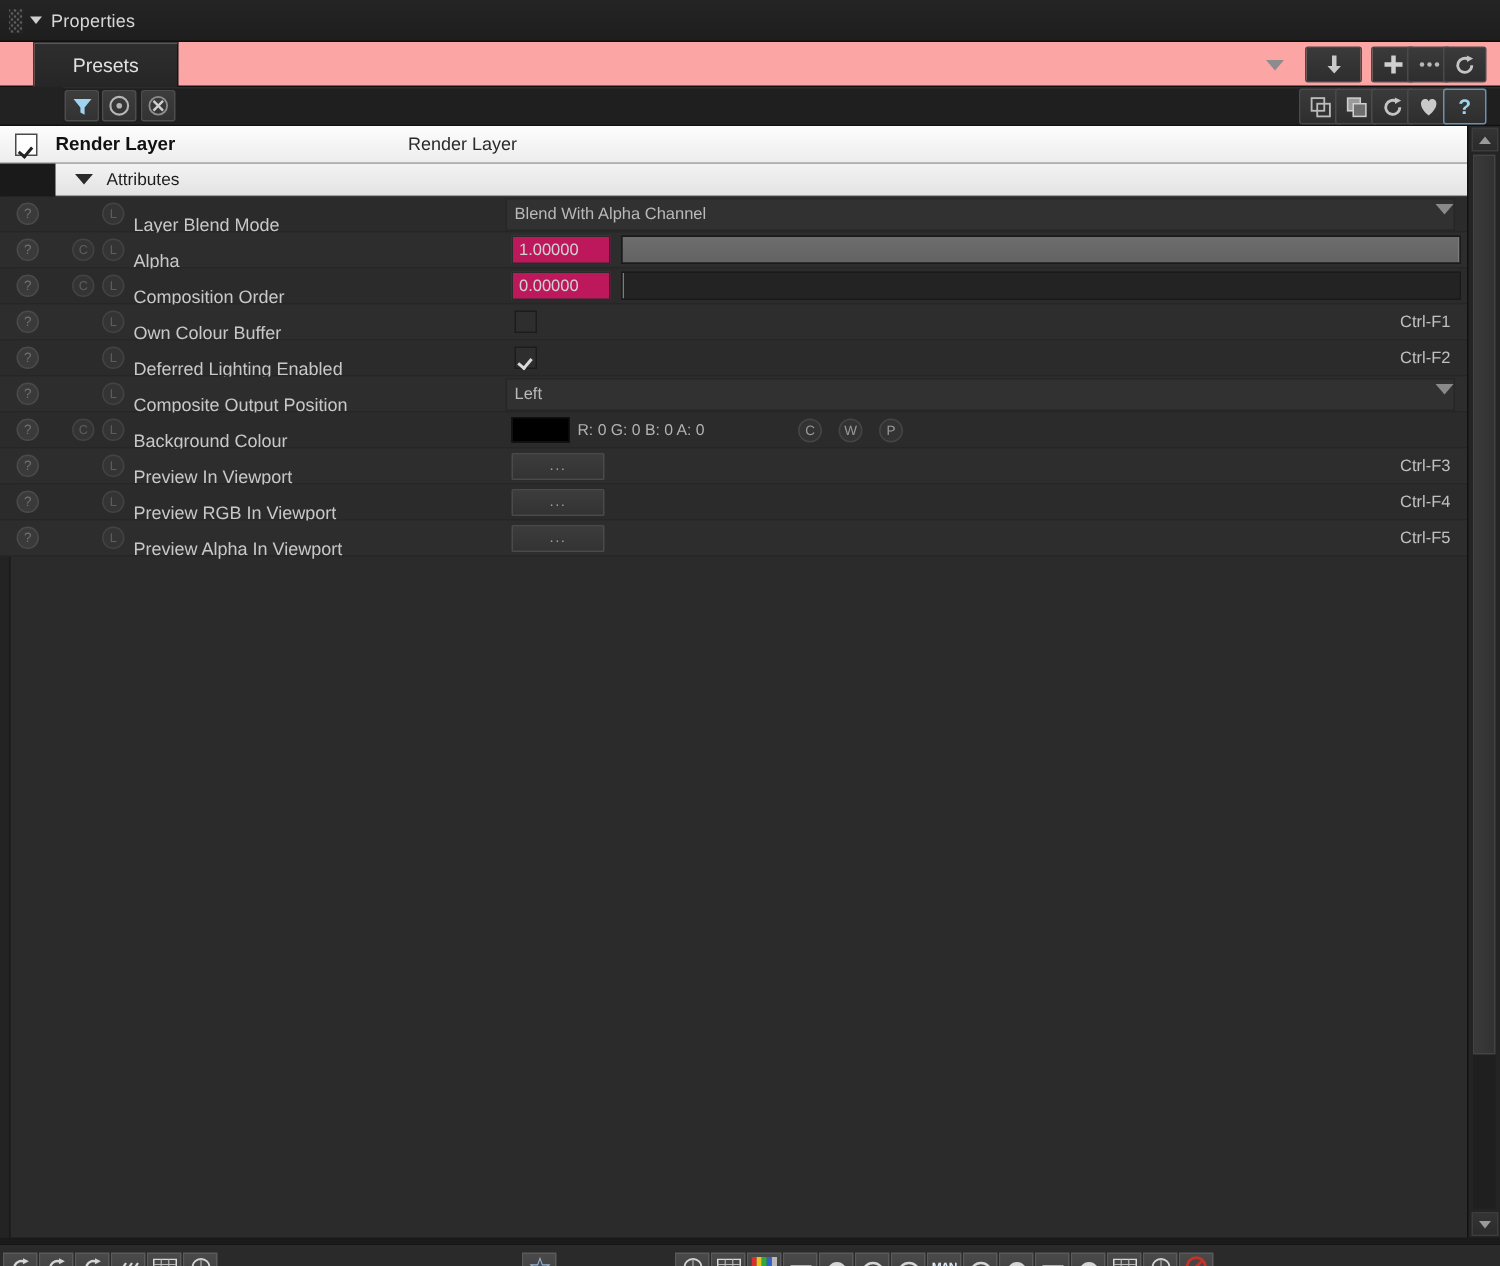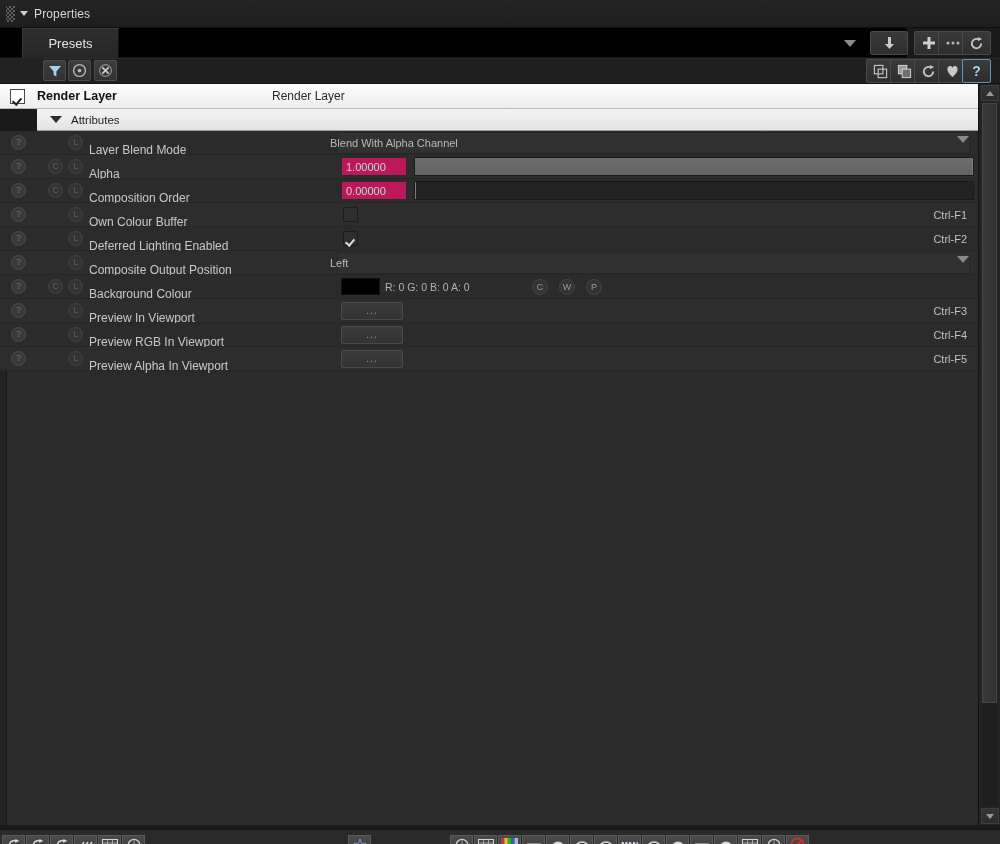--- a/index.html
+++ b/index.html
@@ -30,22 +30,22 @@
   }
   .tri-down{
     width:0;height:0;border-left:5px solid transparent;border-right:5px solid transparent;
     border-top:6px solid #cfcfcf; margin:0 6px 0 2px;
   }
   .tri-down.sm{ border-left-width:4px;border-right-width:4px;border-top-width:5px; }
   .title-text{ color:#d7d7d7; font-size:12px; letter-spacing:.15px; }
 
   
   .tabstrip{
-    position:absolute; left:0; top:28px; width:907px; height:30px;
-    background:#000000; border-bottom:1px solid #121212;
+    position:absolute; left:0; top:28px; width:1000px; height:30px;
+    background:#fca5a5; border-bottom:1px solid #121212;
   }
   .tab{
     position:absolute; left:22px; top:0; width:97px; height:30px;
     background:linear-gradient(#2e2e2e,#262626);
     border-left:1px solid #3a3a3a; border-right:1px solid #151515;
     border-top:1px solid #3a3a3a;
     display:flex; align-items:center; justify-content:center;
   }
   .tab span{ color:#e2e2e2; font-size:13px; }
 
@@ -147,21 +147,21 @@
   .dotc.c{ left:48px; }
   .dotc.l{ left:68px; }
 
   .label{
     position:absolute; left:89px; top:7px; height:24px; line-height:24px;
     color:#c8c8c8; font-size:12px; white-space:nowrap;
   }
 
   
   .valtext{
-    position:absolute; left:330px; top:0; height:24px; line-height:24px;
+    position:absolute; left:343px; top:0; height:24px; line-height:24px;
     color:#b9b9b9; font-size:11px;
   }
   .enumfield{
     position:absolute; left:337px; right:8px; top:1px; height:22px;
     background:#313131; border:1px solid #262626;
   }
   .enumarrow{
     position:absolute; right:9px; top:5px; width:0;height:0;
     border-left:6px solid transparent;border-right:6px solid transparent;
     border-top:7px solid #8a8a8a; cursor:pointer;

